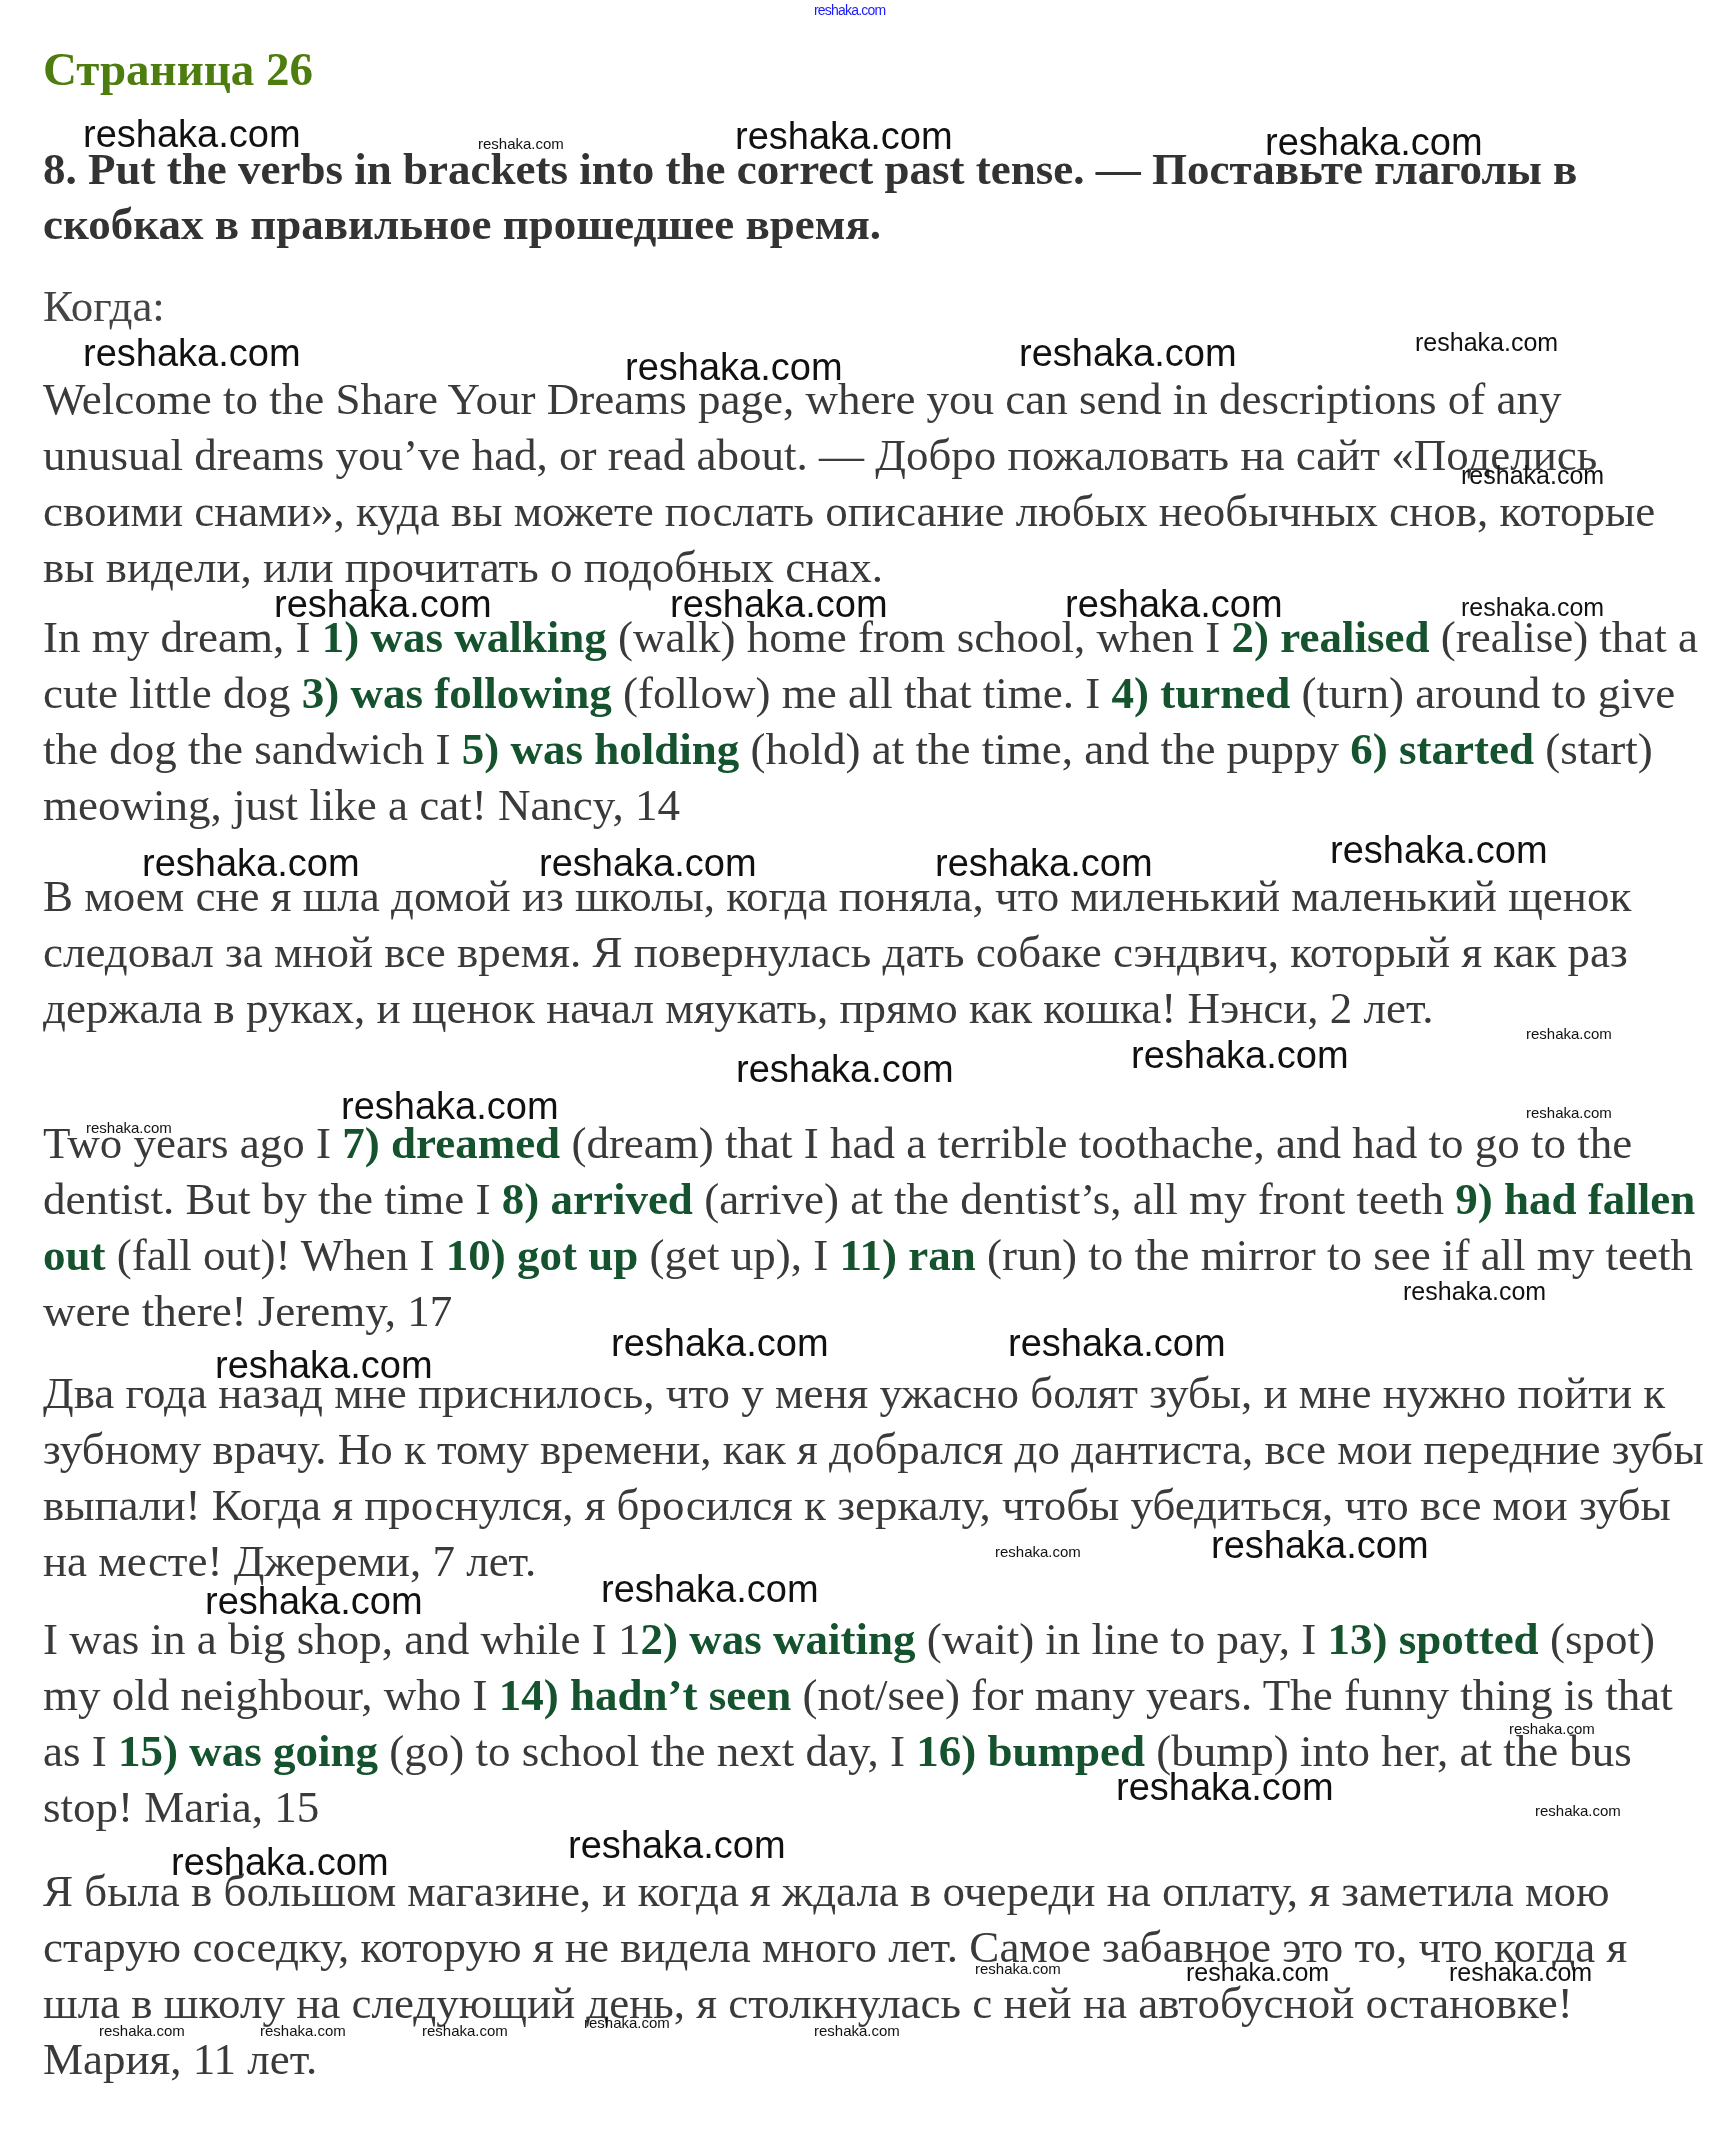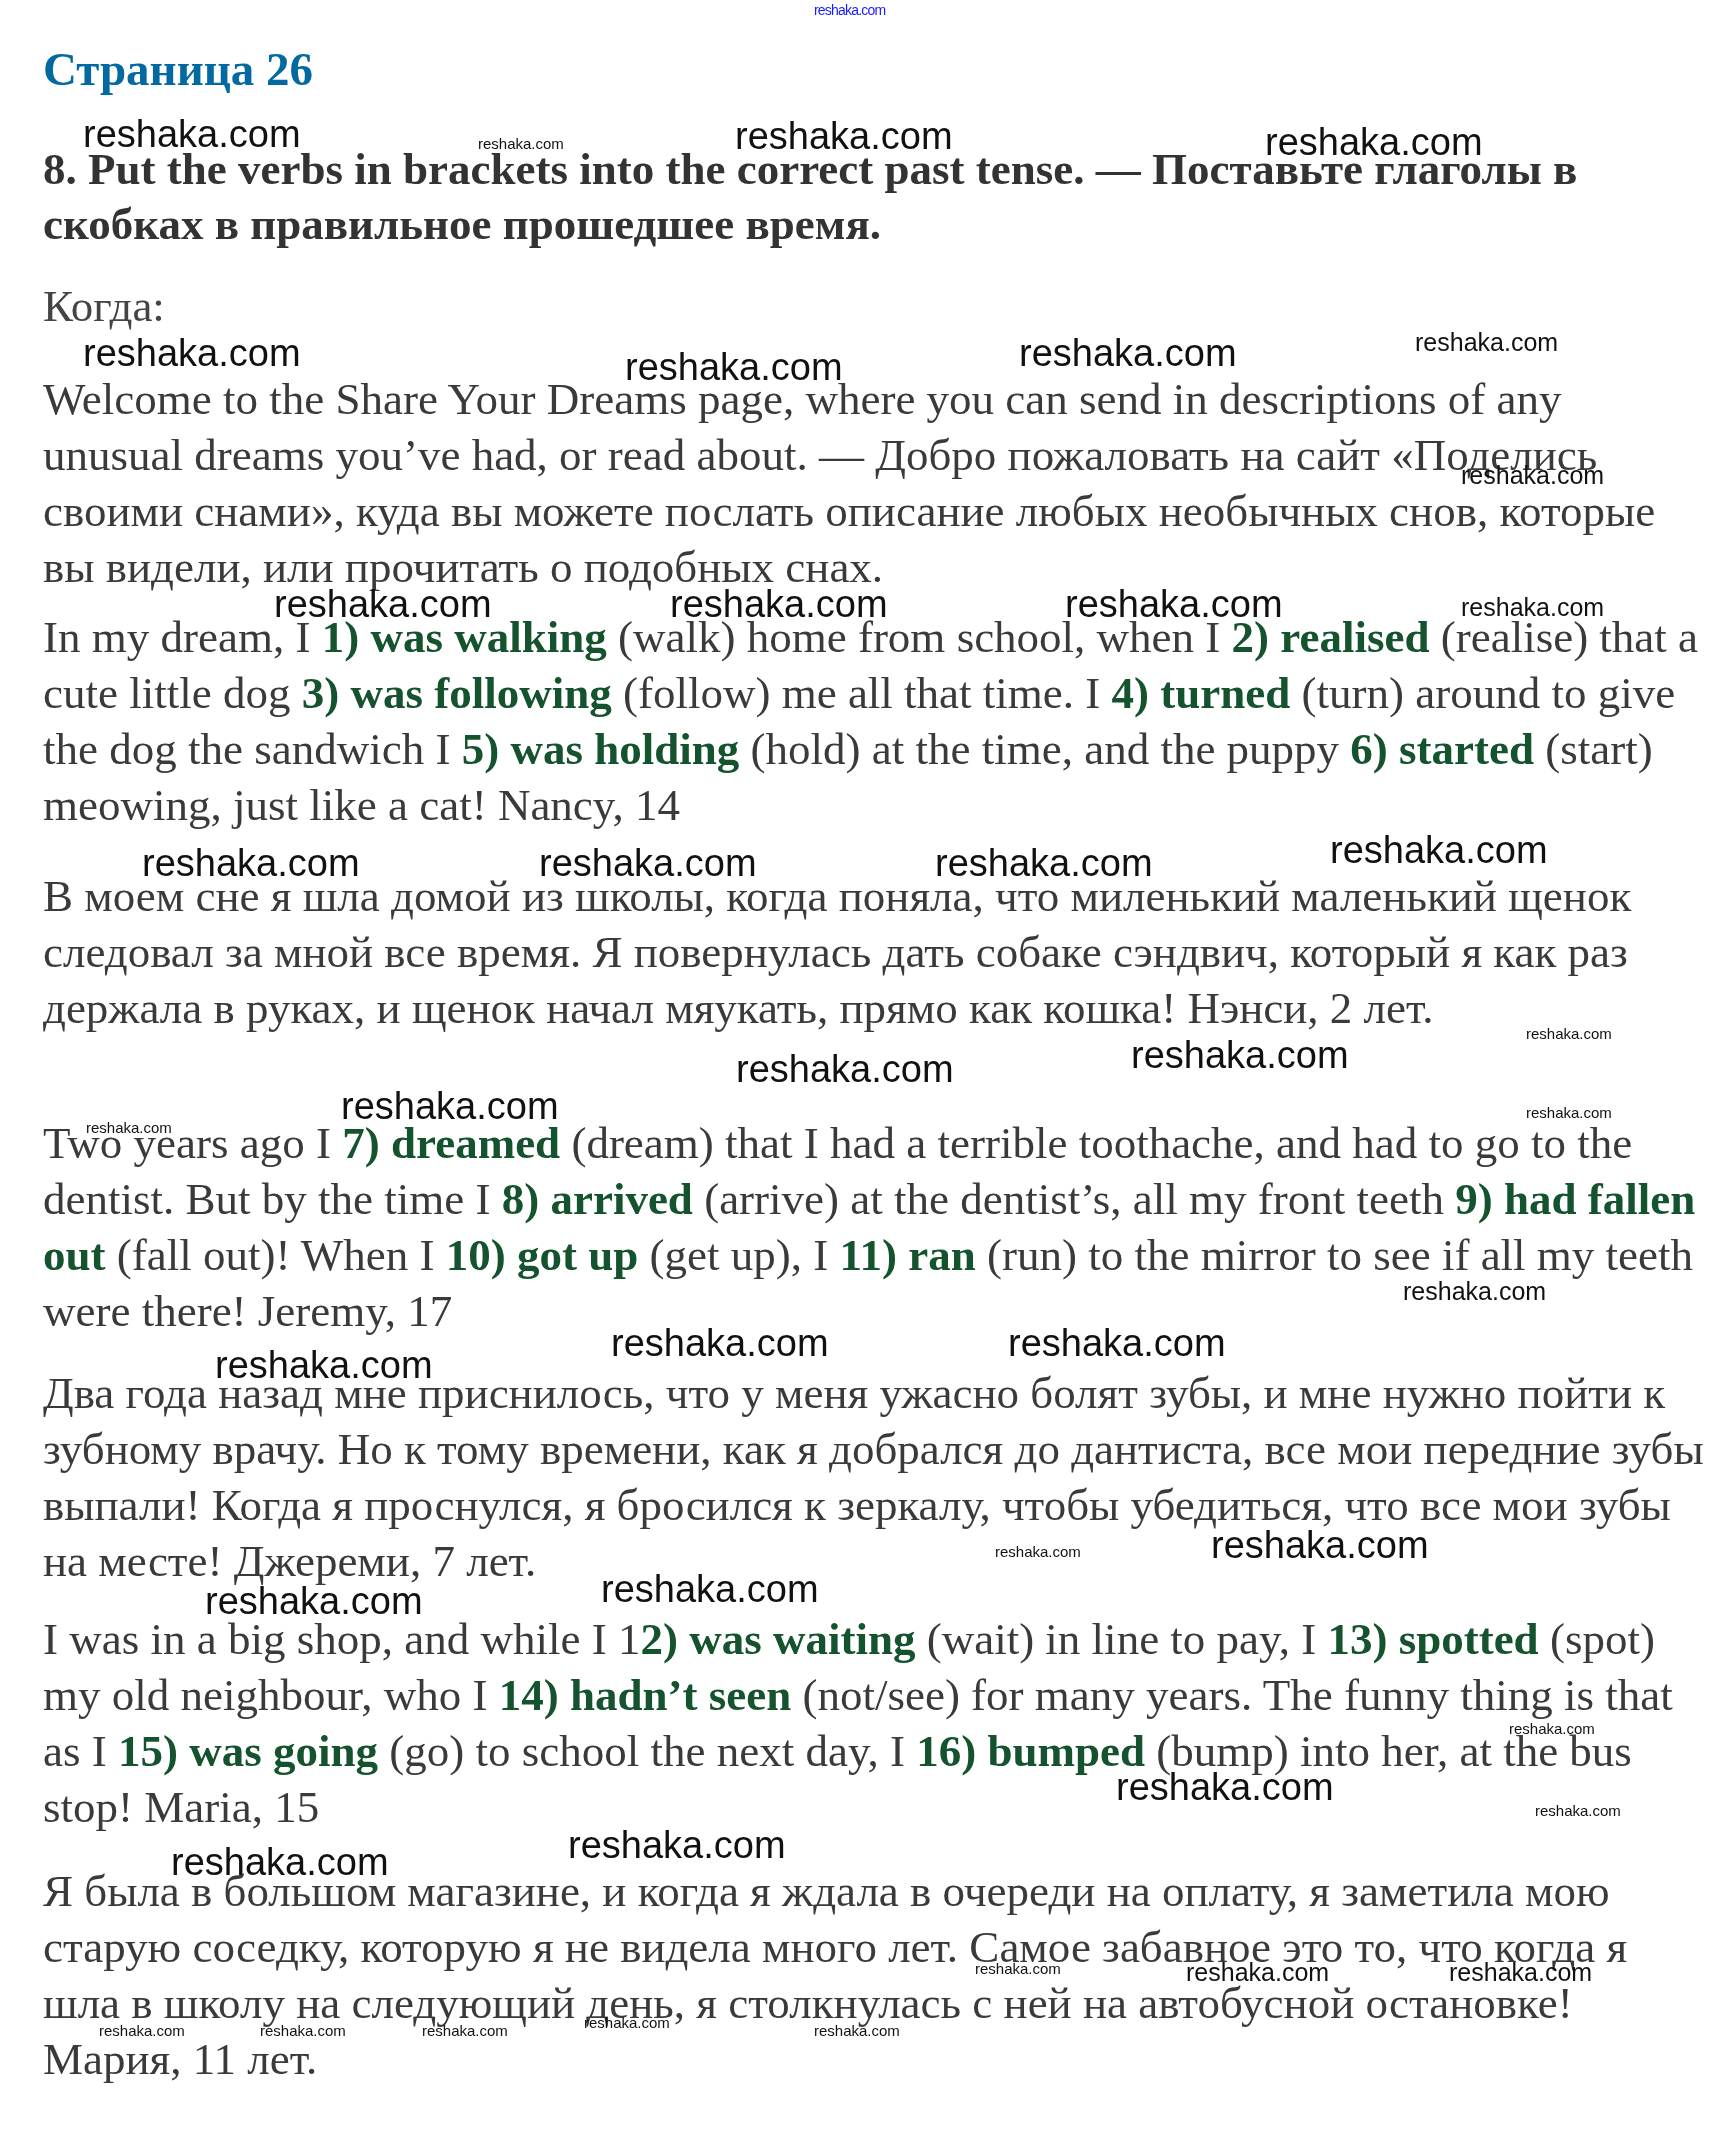--- a/index.html
+++ b/index.html
@@ -1,20 +1,20 @@
 <!DOCTYPE html>
 <html style="font-size:13.4px"><head>
 <meta charset="utf-8">
 <style>
   html, body { margin: 0; padding: 0; background: #ffffff; }
   body { width: 1733px; height: 2151px; position: relative; overflow: hidden;
          font-family: "Liberation Serif", "DejaVu Serif", serif; color: #3a3a3a; }
   .top-mark { position: absolute; left: 814px; top: 1.7px; font-family: "Liberation Sans", sans-serif;
               font-size: 14px; color: #1a1aff; letter-spacing: -0.8px; }
-  .page-title { position: absolute; left: 43px; top: 42px; font-size: 47px; font-weight: bold; color: #0369a1; }
+  .page-title { position: absolute; left: 43px; top: 42px; font-size: 47px; font-weight: bold; color: #4d7c0f; }
   .task { position: absolute; left: 43px; top: 142px; width: 1628px; font-size: 45px; font-weight: bold;
           line-height: 55px; color: #333; }
   .answer-label { position: absolute; left: 43px; top: 280px; font-size: 45px; color: #444; }
   .para { position: absolute; left: 43px; width: 1661px; font-size: 45px; line-height: 56px; color: #3a3a3a; }
   .para b { color: #14532d; }
   .wm { position: absolute; font-family: "Liberation Sans", "DejaVu Sans", sans-serif; color: #111;
         white-space: nowrap; }
   .wm.big { font-size: 38px; }
   .wm.mid { font-size: 25px; }
   .wm.small { font-size: 15px; }

